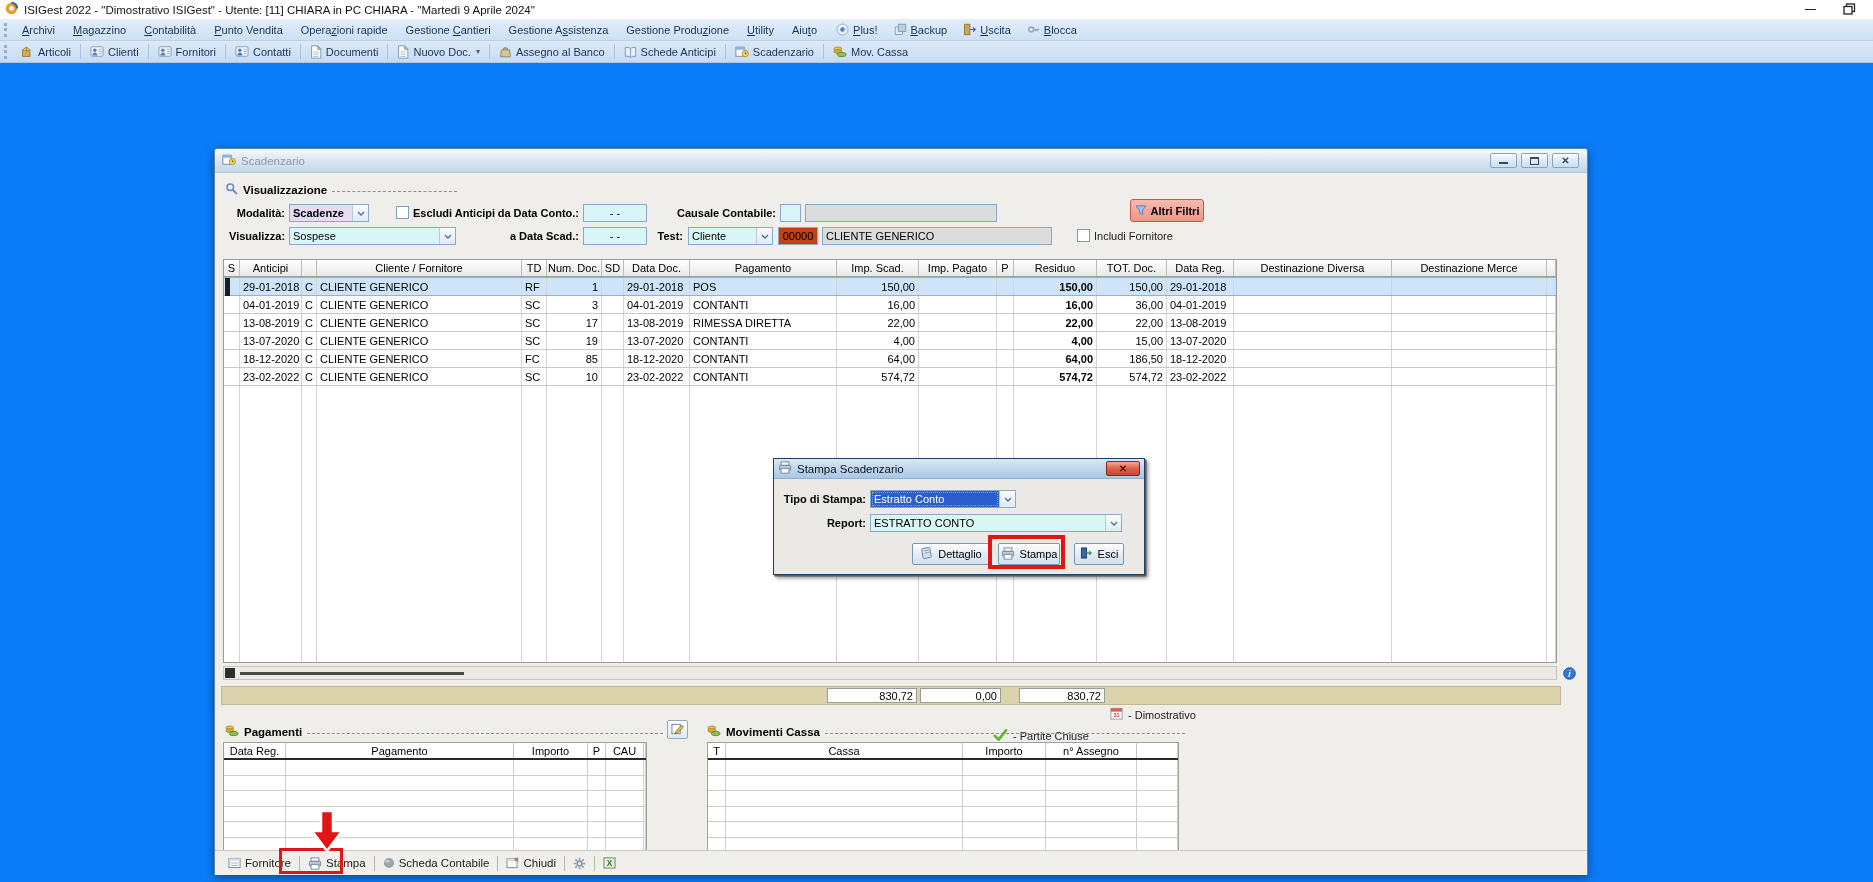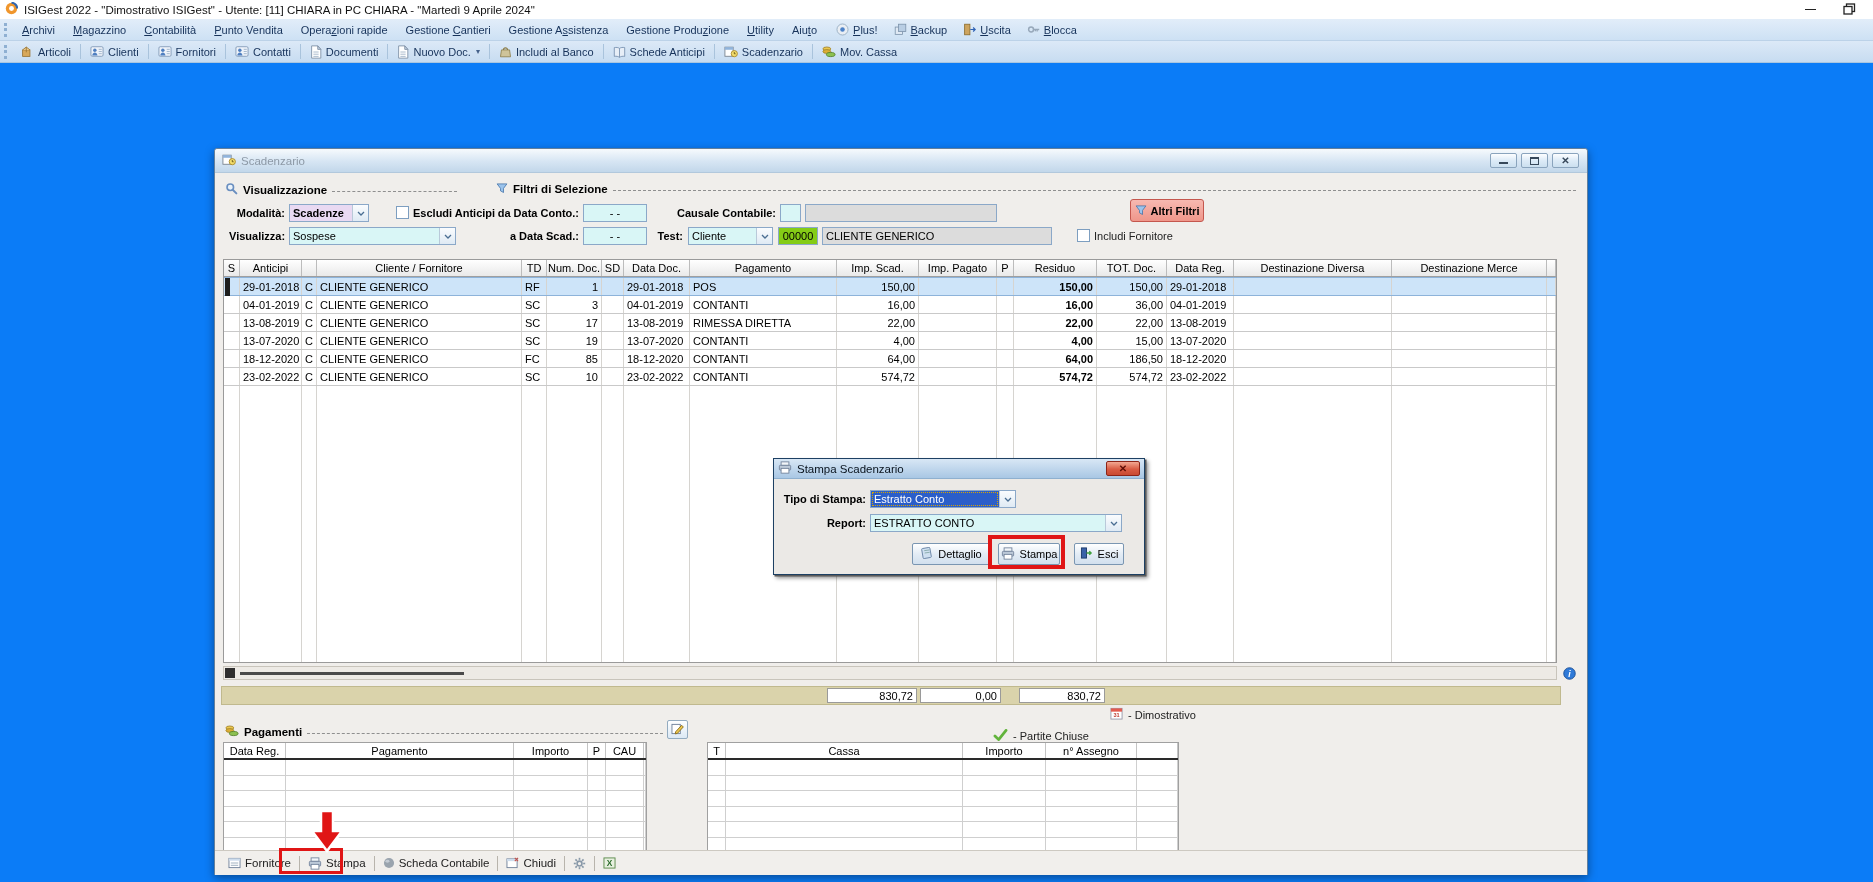--- a/index.html
+++ b/index.html
@@ -36,21 +36,21 @@
   .win-btn .maxbox{width:9px;height:8px;border:1.5px solid #37485a;border-top-width:2.5px}
   .win-btn .xgl{font-size:10px;font-weight:bold;line-height:1}
 
   
   .sect{position:absolute;display:flex;align-items:center;gap:5px;font-weight:bold;font-size:11.5px;color:#000}
   .sect .dashes{flex:1;border-top:1px dashed #8f8f8f;margin-top:3px}
   
   .flabel{position:absolute;font-weight:bold;white-space:nowrap}
   .flabel.r{text-align:right}
   .flabel.n{font-weight:normal;color:#222}
-  .field{position:absolute;height:18px;border:1px solid #8ba8c8;background:#84cc16;display:flex;align-items:center;padding:0 3px;white-space:nowrap;overflow:hidden}
+  .field{position:absolute;height:18px;border:1px solid #8ba8c8;background:#c2410c;display:flex;align-items:center;padding:0 3px;white-space:nowrap;overflow:hidden}
   .field.cyan{background:#d9f6f6}
   .field.gray{background:#dcdcdc}
   .field.center{justify-content:center}
   .combo{position:absolute;height:18px;border:1px solid #8ba8c8;background:#fff;display:flex;align-items:stretch}
   .combo .txt{flex:1;display:flex;align-items:center;padding:0 3px;white-space:nowrap;overflow:hidden}
   .combo.lav .txt{background:#e9d9f2;font-weight:bold}
   .combo.cyan .txt{background:#d9f6f6}
   .combo .arrow{width:16px;border-left:1px solid #b9c9d9;background:linear-gradient(#fafcfe,#dfeaf4);display:flex;align-items:center;justify-content:center}
   .cb{position:absolute;width:13px;height:13px;background:#fff;border:1px solid #7d9ec0}
   .btn-altri{position:absolute;left:915px;top:50px;width:74px;height:23px;background:linear-gradient(#f7b9b1,#ef968a);border:1px solid #c4574e;border-radius:3px;display:flex;align-items:center;justify-content:center;gap:4px;font-weight:bold}
@@ -240,21 +240,21 @@
         </svg>
         <span>Nuovo Doc.</span>
         <span class="tb-dd">▾</span>
       </span>
       <span class="tb-sep"></span>
       <span class="tb-item">
         <svg width="13" height="13" viewBox="0 0 16 16">
           <path d="M3 6h10l1.2 8.5H1.8z" fill="#cfc49a" stroke="#8c7c46"></path>
           <path d="M5.5 6a2.5 2.5 0 015 0" fill="none" stroke="#8c7c46" stroke-width="1.4"></path>
         </svg>
-        <span>Includi al Banco</span>
+        <span>Assegno al Banco</span>
       </span>
       <span class="tb-sep"></span>
       <span class="tb-item">
         <svg width="13" height="12" viewBox="0 0 16 15">
           <path d="M8 3C6.5 1.8 4 1.5 1.5 2v11c2.5-.5 5 0 6.5 1.2 1.5-1.2 4-1.7 6.5-1.2V2C12 1.5 9.5 1.8 8 3z" fill="#e7eef7" stroke="#6d88a8"></path>
           <line x1="8" y1="3" x2="8" y2="14" stroke="#6d88a8"></line>
         </svg>
         <span>Schede Anticipi</span>
       </span>
       <span class="tb-sep"></span>
@@ -302,27 +302,20 @@
         <span class="xgl">✕</span>
       </span>
   </div>
 
   <div class="sect" style="left:10px;top:33px;width:232px">
     <span><svg width="13" height="13" viewBox="0 0 16 16">
           <circle cx="6.5" cy="6.5" r="4" fill="#eaf2fa" stroke="#6a8fc0" stroke-width="2"></circle>
           <line x1="9.8" y1="9.8" x2="14" y2="14" stroke="#6a8fc0" stroke-width="2.4" stroke-linecap="round"></line>
         </svg></span>
     <span>Visualizzazione</span>
-    <span class="dashes"></span>
-  </div>
-  <div class="sect" style="left:281px;top:33px;width:1080px">
-    <span><svg width="12" height="12" viewBox="0 0 16 16">
-          <path d="M1.5 2.5h13L10 8.5v5.5l-4-2.2V8.5z" fill="#9cc4ec" stroke="#3c6ea6"></path>
-        </svg></span>
-    <span>Filtri di Selezione</span>
     <span class="dashes"></span>
   </div>
 
   <div class="flabel r" style="left:14px;top:58px;width:56px">Modalità:</div>
   <div class="combo lav" style="left:74px;top:55px;width:80px">
     <span class="txt">Scadenze</span>
     <span class="arrow">
         <svg width="8" height="5" viewBox="0 0 8 5">
           <path d="M1 1l3 3 3-3" fill="none" stroke="#4a6e92" stroke-width="1.3"></path>
         </svg>
@@ -930,20 +923,29 @@
       <div class="mt-row">
         <div class="mt-cell" style="width: 62px;"></div>
         <div class="mt-cell" style="width: 228px;"></div>
         <div class="mt-cell" style="width: 74px;"></div>
         <div class="mt-cell" style="width: 18px;"></div>
         <div class="mt-cell" style="width: 38px;"></div>
         <div class="mt-cell" style="flex: 1 1 0%;"></div>
       </div>
     </div>
 
+  <div class="sect" style="left:492px;top:575px;width:478px">
+    <span><svg width="14" height="13" viewBox="0 0 16 15">
+          <ellipse cx="5.5" cy="4.5" rx="4.5" ry="2.2" fill="#ecc84e" stroke="#a2842c"></ellipse>
+          <ellipse cx="5.5" cy="7.5" rx="4.5" ry="2.2" fill="#dcae34" stroke="#a2842c"></ellipse>
+          <ellipse cx="10" cy="11" rx="5" ry="2.4" fill="#8cc050" stroke="#54822c"></ellipse>
+        </svg></span>
+    <span>Movimenti Cassa</span>
+    <span class="dashes"></span>
+  </div>
   <div class="mini-table" style="left:492px;top:593px;width:472px;height:112px">
       <div class="mt-header">
         <div class="mt-hcell" style="width: 18px;">T</div>
         <div class="mt-hcell" style="width: 237px;">Cassa</div>
         <div class="mt-hcell" style="width: 83px;">Importo</div>
         <div class="mt-hcell" style="width: 91px;">n° Assegno</div>
         <div class="mt-hcell" style="flex: 1 1 0%;"></div>
       </div>
       <div class="mt-row">
         <div class="mt-cell" style="width: 18px;"></div>

